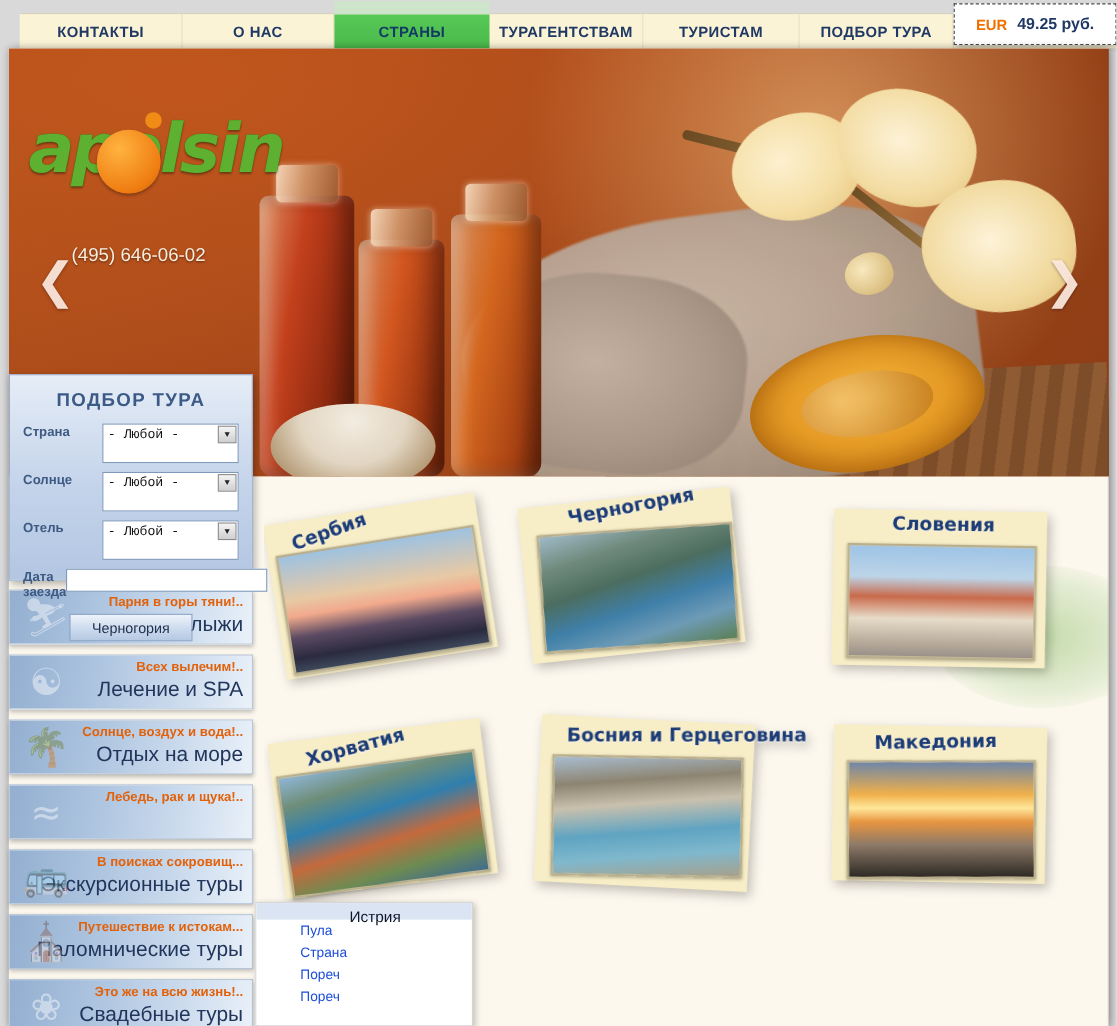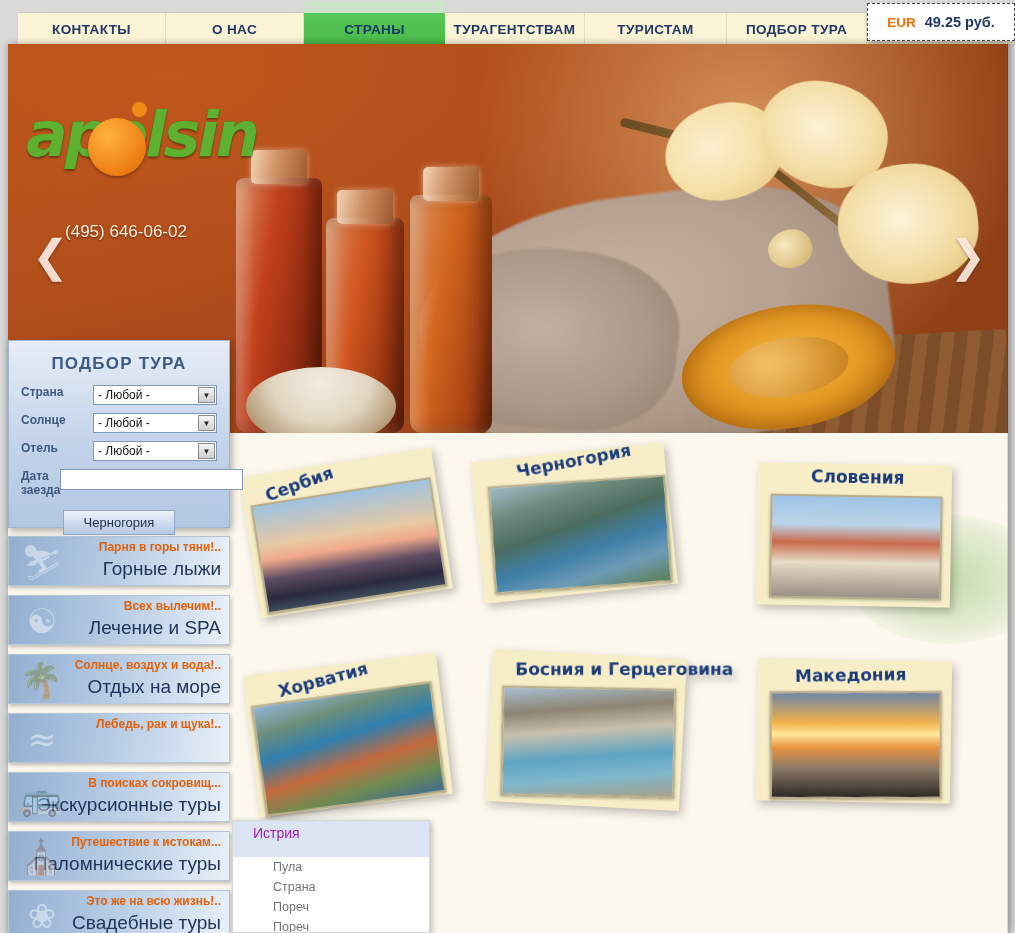--- a/index.html
+++ b/index.html
@@ -264,24 +264,24 @@
     z-index: 7;
     padding: 10px 12px 0 12px;
   }
   #picker-title {
     text-align: center; font-size: 17px; font-weight: bold;
     color: #3c5a86; letter-spacing: 1.2px; margin: 3px 0 11px;
   }
   .frow { display: flex; align-items: flex-start; margin-bottom: 8px; }
   .flabel { width: 72px; font-size: 12px; font-weight: bold; color: #3e5a82; }
   .fselect {
-    position: relative; flex: 1; height: 20px;
+    position: relative; flex: 1; height: 36px;
     background: #fff; border: 1px solid #7f99bb;
     font-size: 12px; color: #111; padding: 2px 22px 0 4px;
-    cursor: pointer; overflow: hidden; white-space: nowrap;
+    cursor: pointer; overflow: hidden; white-space: nowrap; font-family: Liberation Mono, monospace;
   }
   .fcaret {
     position: absolute; right: 1px; top: 1px; width: 17px; height: 16px;
     background: linear-gradient(#f4f4f4, #cfcfcf);
     border: 1px solid #8b8b8b;
     display: flex; align-items: center; justify-content: center;
     font-size: 8px; color: #222;
   }
   .finput {
     flex: 1; height: 21px; background: #fff;
@@ -381,29 +381,29 @@
   #resort-dd {
     position: absolute; left: 232px; top: 820px;
     width: 198px; height: 113px;
     background: #ffffff;
     border: 1px solid #d6d6d6;
     box-shadow: 2px 2px 6px rgba(0,0,0,.25);
     z-index: 12;
     overflow: hidden;
   }
   #resort-dd-header {
-    height: 36px; line-height: 25px;
+    height: 15px; line-height: 25px;
     background: #dbe4f3;
     padding-left: 20px;
-    font-size: 14px; color: #a21caf;
+    font-size: 14px; color: #0f172a; text-align: center;
   }
   .resort-item {
     height: 20px; line-height: 20px;
     padding-left: 40px;
-    font-size: 12.5px; color: #737373;
+    font-size: 12.5px; color: #1d4ed8;
     cursor: pointer;
   }
 
   
   #right-shadow {
     position: absolute; right: 0; top: 44px; width: 8px; height: 889px;
     background: linear-gradient(90deg, rgba(0,0,0,.13), rgba(0,0,0,0));
   }
 </style>
 </head>

